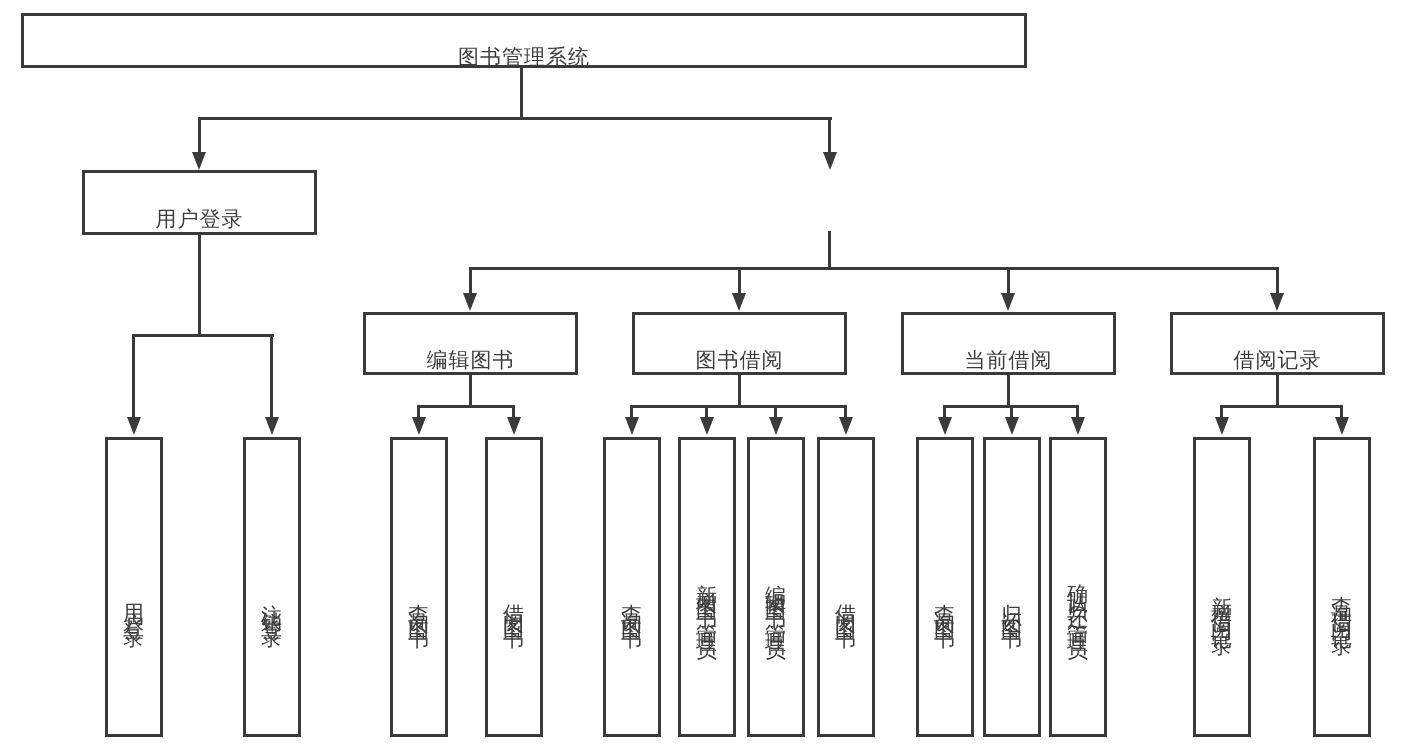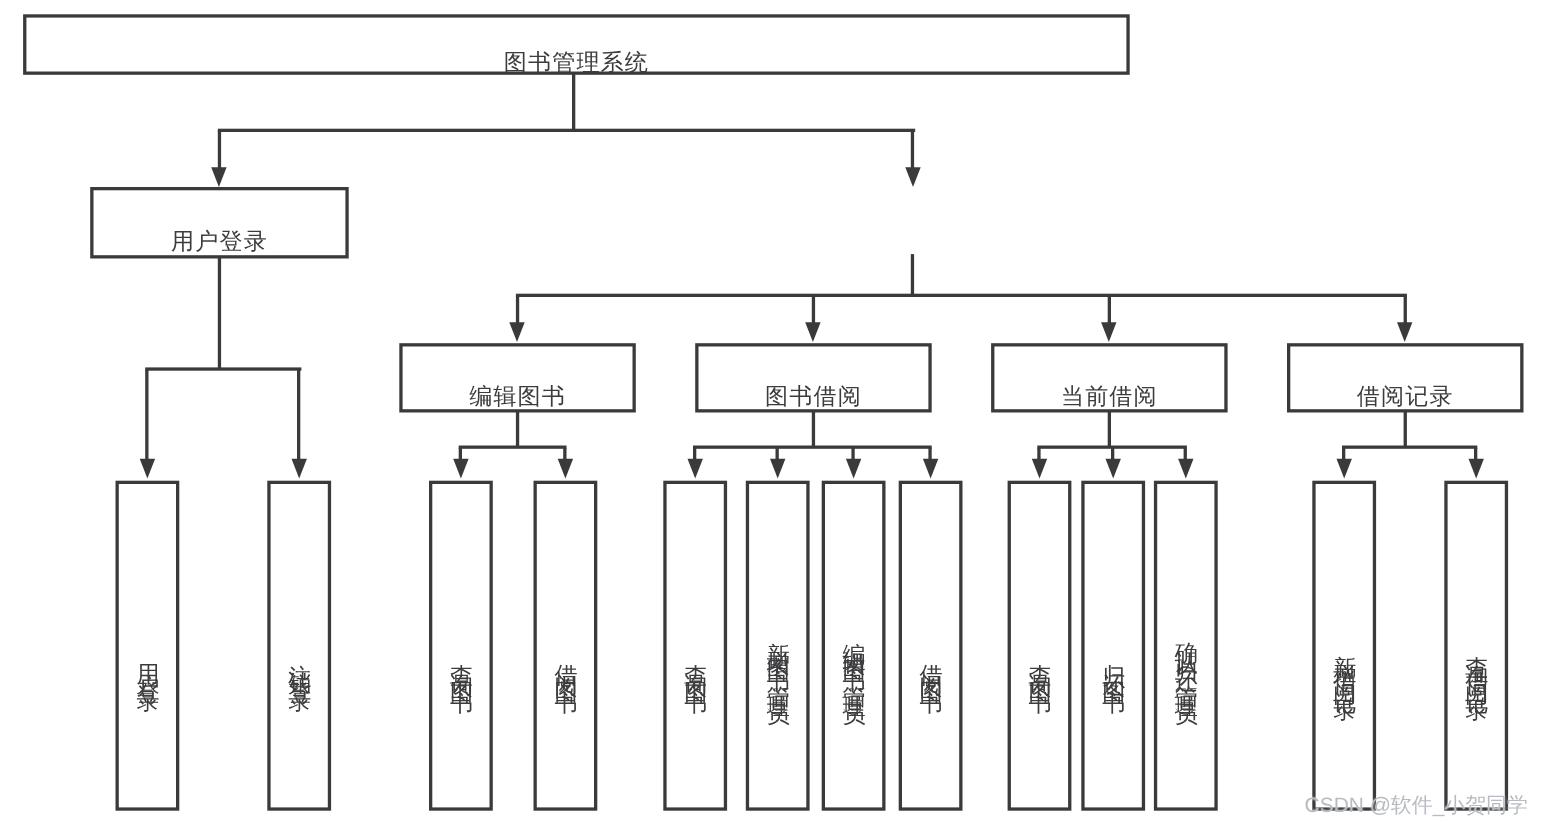--- a/index.html
+++ b/index.html
@@ -169,15 +169,14 @@
   <div class="arrow" style="left:1005px; top:417px;"></div>
   <div class="arrow" style="left:1071px; top:417px;"></div>
 
   <div class="vl" style="left:1276px; top:373px; height:34px;"></div>
   <div class="hl" style="left:1220px; top:405px; width:123px;"></div>
   <div class="vl" style="left:1220px; top:407px; height:13px;"></div>
   <div class="vl" style="left:1340px; top:407px; height:13px;"></div>
   <div class="arrow" style="left:1215px; top:417px;"></div>
   <div class="arrow" style="left:1335px; top:417px;"></div>
 
-  <div class="watermark">CSDN @软件_小贺同学</div>
 
 </div>
 
 </body></html>

